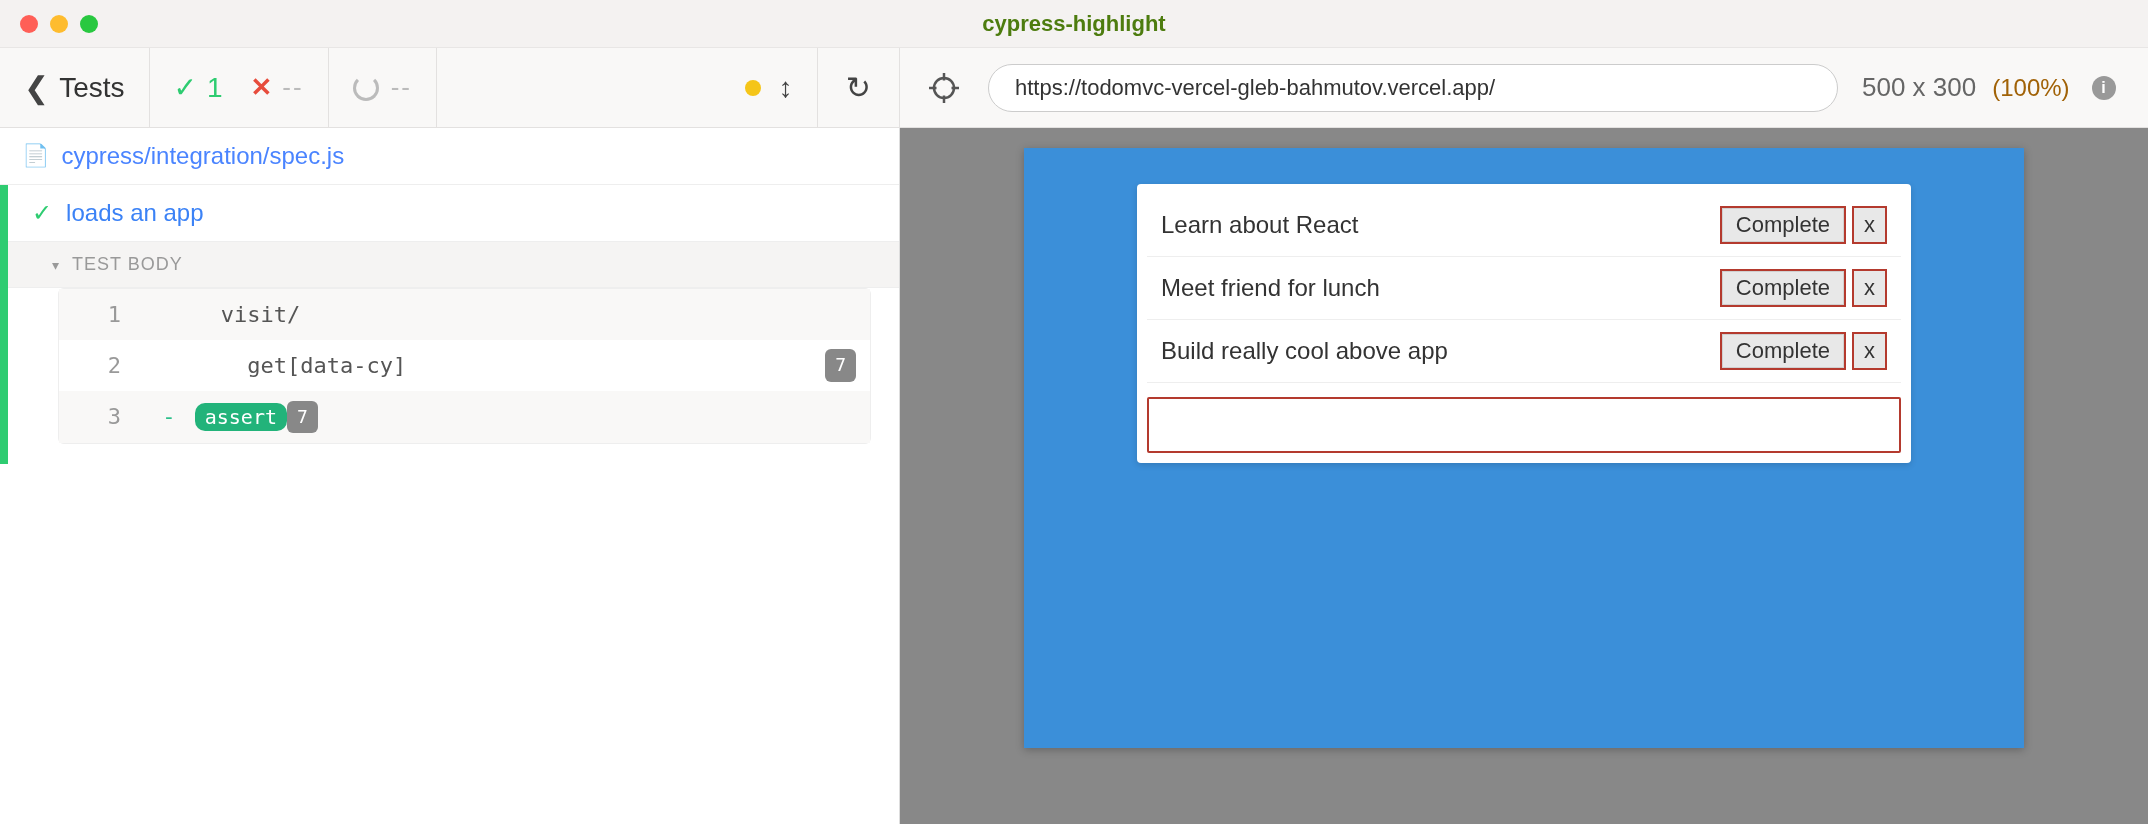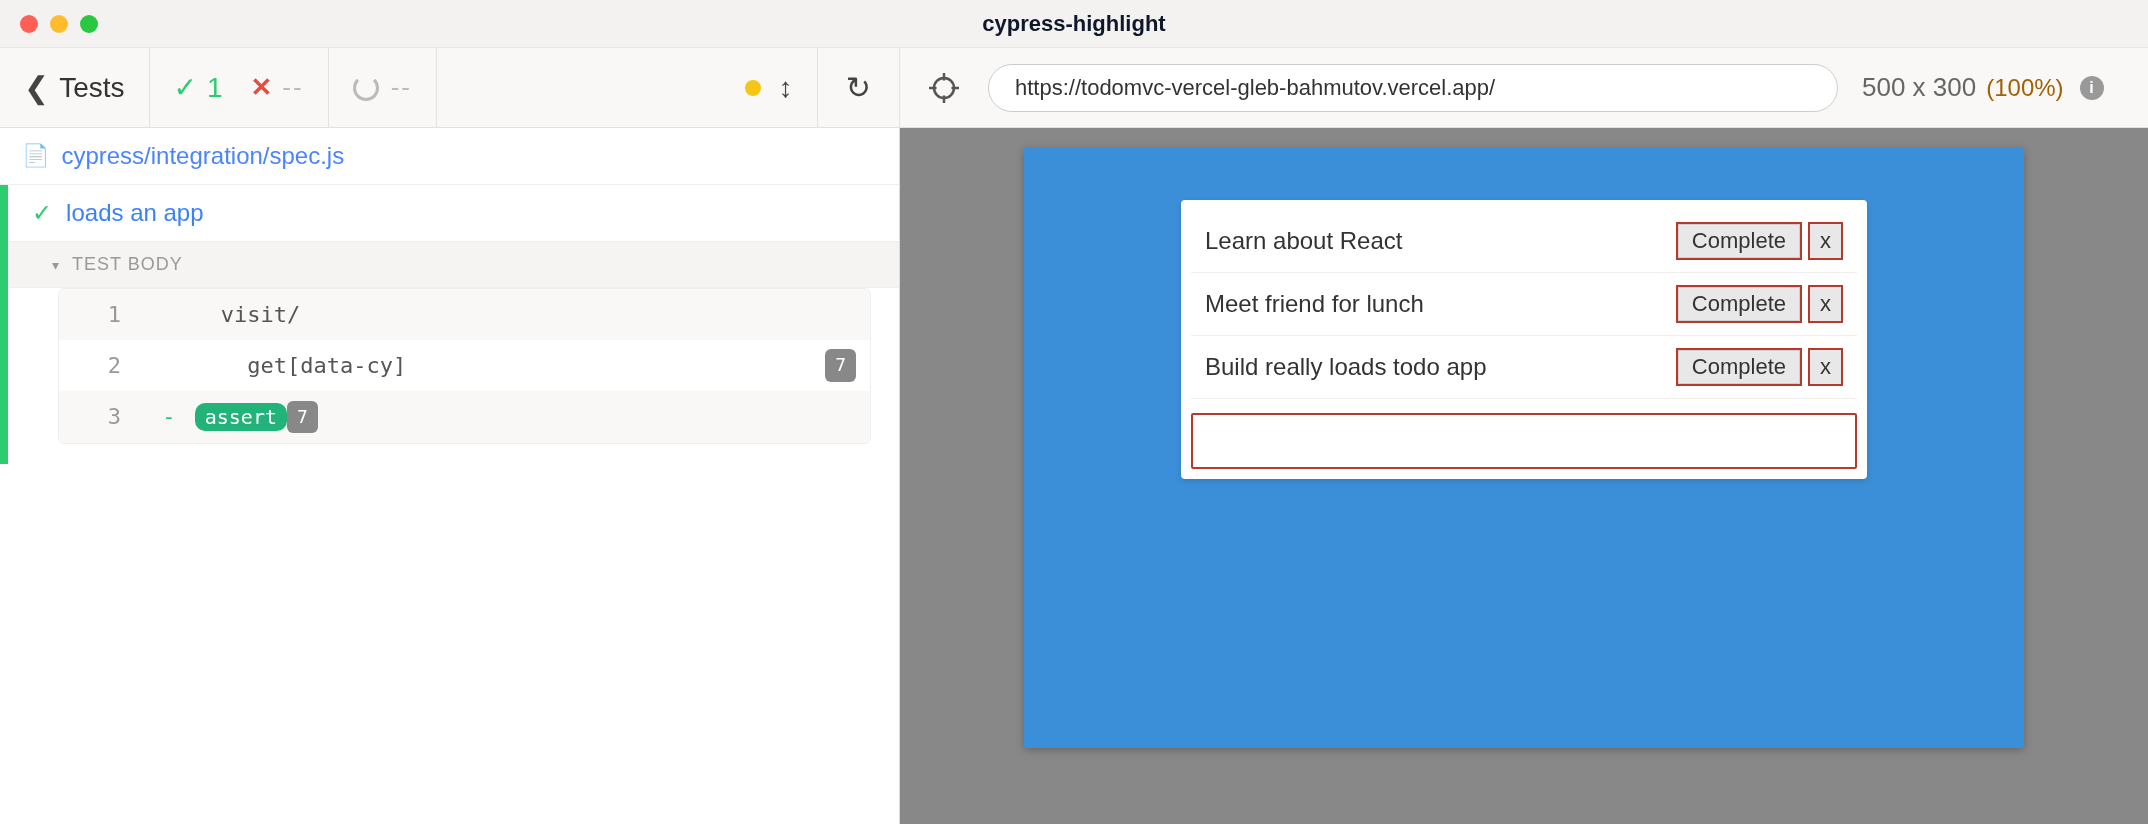--- a/index.html
+++ b/index.html
@@ -5,21 +5,21 @@
   * { box-sizing: border-box; margin: 0; padding: 0; }
   html, body { width: 2148px; height: 824px; font-family: -apple-system, BlinkMacSystemFont, "Segoe UI", Helvetica, Arial, sans-serif; background: #fff; }
   
   
   .titlebar { height: 48px; background: #f4f2f1; display: flex; align-items: center; position: relative; border-bottom: 1px solid #e8e6e5; }
   .traffic-lights { display: flex; gap: 12px; margin-left: 20px; }
   .traffic-light { width: 18px; height: 18px; border-radius: 50%; }
   .tl-red { background: #ff5f57; }
   .tl-yellow { background: #febc2e; }
   .tl-green { background: #28c840; }
-  .title-text { position: absolute; left: 50%; transform: translateX(-50%); font-weight: 700; color: #0f172a; font-size: 22px; }
+  .title-text { position: absolute; left: 50%; transform: translateX(-50%); font-weight: 700; color: #4d7c0f; font-size: 22px; }
 
   
   .toolbar { height: 80px; background: #f9f8f7; border-bottom: 1px solid #e3e1e0; display: flex; align-items: stretch; }
   .toolbar-left { width: 900px; display: flex; align-items: stretch; }
   .tb-cell { display: flex; align-items: center; justify-content: center; border-right: 1px solid #e3e1e0; padding: 0 24px; font-size: 26px; color: #666; }
   .back-tests { gap: 10px; cursor: pointer; }
   .back-tests .chev { font-size: 30px; color: #444; }
   .back-tests .label { color: #333; font-size: 28px; }
   .pass-count { display:flex; align-items:center; gap: 10px; color: #2ecc71; font-weight: 400; }
   .pass-count .check { color: #2ecc71; font-size: 28px; }
@@ -33,21 +33,21 @@
   .duration { color: #555; font-size: 28px; letter-spacing: 1px; }
   .tb-spacer { flex: 1; border-right: 1px solid #e3e1e0; display:flex; align-items:center; justify-content:flex-end; gap:18px; padding-right:24px;}
   .yellow-dot { width: 16px; height:16px; border-radius:50%; background:#f5c518; display:inline-block; }
   .resize-arrows { font-size: 28px; color:#444; font-weight: 700; }
   .reload-cell { padding: 0 28px; font-size: 30px; color:#444; cursor:pointer; }
 
   .toolbar-right { flex: 1; display: flex; align-items: center; padding: 0 24px; gap: 24px; }
   .selector-icon { width: 40px; height: 40px; display:flex; align-items:center; justify-content:center; color:#555; cursor:pointer;}
   .selector-icon svg { width: 30px; height: 30px; }
   .url-box { flex: 1; max-width: 850px; height: 48px; border: 1px solid #ccc; border-radius: 24px; background:#fff; display:flex; align-items:center; padding: 0 26px; font-size: 22px; color:#333; }
-  .viewport-info { display:flex; align-items:center; gap: 10px; color:#666; font-size: 26px; }
+  .viewport-info { display:flex; align-items:center; gap: 16px; color:#666; font-size: 26px; }
   .viewport-pct { color:#a16207; font-size: 24px; }
   .info-icon { width:24px; height:24px; border-radius:50%; background:#999; color:#fff; display:flex; align-items:center; justify-content:center; font-size:16px; font-weight:700; margin-left:6px;}
 
   
   .main { display:flex; height: calc(824px - 48px - 80px); }
   .left-pane { width: 900px; background: #fff; overflow:auto; border-right: 1px solid #ddd;}
   .right-pane { flex: 1; background: #888; padding: 20px; }
 
   
   .file-path-row { display:flex; align-items:center; gap:12px; padding: 14px 22px; color:#4a84ff; font-size:24px; border-bottom:1px solid #eee;}
@@ -64,21 +64,21 @@
   .cmd-row .msg { flex:1; color:#555; }
   .cmd-row .badge { background:#888; color:#fff; border-radius:6px; padding:2px 10px; font-size:18px; align-self:center;}
   .cmd-row .dash { color:#2bbf8a; margin-right:6px;}
   .assert-pill { background:#22b37a; color:#fff; padding:2px 10px; border-radius:10px; font-size:20px; }
   .assert-msg { color:#22b37a; }
   .green-bar { border-left: 8px solid #2ecc71; }
   .cmd-block { margin: 0 28px 20px 50px; background:#fff; border:1px solid #eee; border-radius:6px; }
 
   
   .aut-wrap { width: 1000px; height: 600px; margin: 0 auto; background:#3b8fd9; padding: 36px 0; position:relative; box-shadow: 0 2px 8px rgba(0,0,0,.25);}
-  .todo-card { width: 686px; margin: 16px auto; background:#fff; border-radius:4px; box-shadow: 0 2px 6px rgba(0,0,0,.15); padding: 10px; }
+  .todo-card { width: 774px; margin: 0 auto; background:#fff; border-radius:4px; box-shadow: 0 2px 6px rgba(0,0,0,.15); padding: 10px; }
   .todo-item { display:flex; align-items:center; padding: 12px 14px; border-bottom:1px solid #eee; }
   .todo-item:last-of-type { border-bottom:none; }
   .todo-text { flex:1; font-size:24px; color:#333; }
   .complete-btn { border: 2px solid #b43a2e; background:#e8e8e8; color:#333; font-size:22px; padding: 4px 14px; margin-right:6px; cursor:pointer; box-shadow: inset 0 0 0 1px rgba(0,0,0,.1);}
   .delete-btn { border: 2px solid #b43a2e; background:#e8e8e8; color:#333; font-size:22px; padding: 4px 10px; cursor:pointer;}
   .todo-input-row { margin-top:14px; }
   .todo-input { width:100%; height:56px; border: 2px solid #b43a2e; background:#fff; border-radius:2px; }
 </style>
 </head>
 <body>
@@ -192,21 +192,21 @@
           <span class="todo-text">Learn about React</span>
           <button class="complete-btn">Complete</button>
           <button class="delete-btn">x</button>
         </div>
         <div class="todo-item">
           <span class="todo-text">Meet friend for lunch</span>
           <button class="complete-btn">Complete</button>
           <button class="delete-btn">x</button>
         </div>
         <div class="todo-item">
-          <span class="todo-text">Build really loads todo app</span>
+          <span class="todo-text">Build really cool above app</span>
           <button class="complete-btn">Complete</button>
           <button class="delete-btn">x</button>
         </div>
         <div class="todo-input-row">
           <div class="todo-input"></div>
         </div>
       </div>
     </div>
   </div>
 </div>

